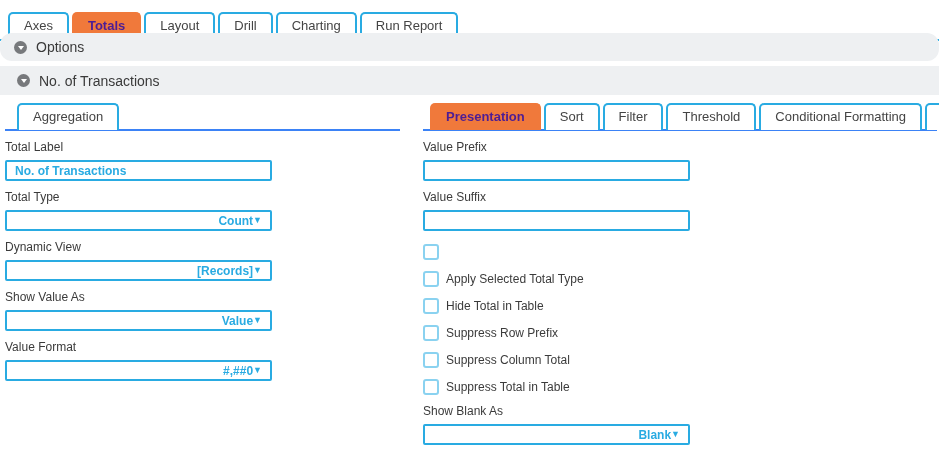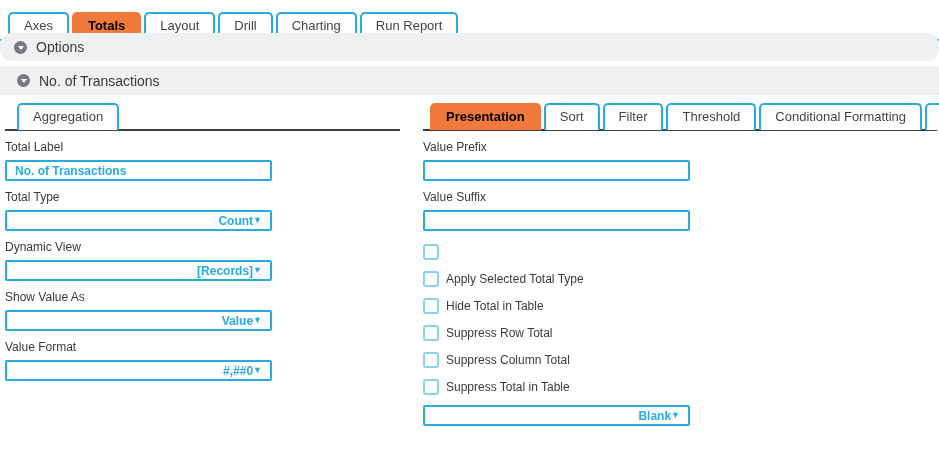--- a/index.html
+++ b/index.html
@@ -3,33 +3,33 @@
 <meta charset="utf-8">
 <style>
   * { margin:0; padding:0; box-sizing:border-box; }
   html,body { background:#ffffff; }
   body { font-family:"Liberation Sans", sans-serif; }
   .screen { position:relative; width:939px; height:474px; background:#fff; overflow:hidden; }
 
   
   .main-tabbar { position:absolute; left:0; top:0; width:939px; height:41px; border-bottom:2px solid #29ABE2; padding-left:8px; display:flex; align-items:flex-end; }
   .tab { height:27px; line-height:24px; padding:0 14px; margin-right:3px; background:#fff; border:2px solid #29ABE2; border-bottom:none; border-radius:5px 5px 0 0; font-size:13px; color:#444; cursor:pointer; white-space:nowrap; }
-  .tab.active { background:#F0793B; border-color:#F0793B; color:#000000; font-weight:bold; }
+  .tab.active { background:#F0793B; border-color:#F0793B; color:#4c1d95; font-weight:bold; }
 
   
   .section-row { position:absolute; left:0; width:939px; background:#EEF0F2; display:flex; align-items:center; }
   .collapse-icon { display:inline-block; width:13px; height:13px; border-radius:50%; background:#77797C; position:relative; flex:0 0 13px; }
   .collapse-icon .tri { position:absolute; left:3.5px; top:5px; width:0; height:0; border-left:3px solid transparent; border-right:3px solid transparent; border-top:4px solid #fff; }
   .section-label { font-size:14px; color:#3a3a3a; margin-left:9px; }
 
   
   .panel { position:absolute; top:103px; }
   .left-panel { left:5px; width:395px; }
   .right-panel { left:423px; width:514px; }
-  .sub-tabbar { width:100%; border-bottom:2px solid #404040; height:28px; display:flex; align-items:center; }
+  .sub-tabbar { width:100%; border-bottom:2px solid #3b82f6; height:28px; display:flex; align-items:center; }
   .left-panel .sub-tabbar { padding-left:12px; }
   .right-panel .sub-tabbar { padding-left:7px; }
 
   
   .field { margin-top:10px; }
   .field-label { font-size:12px; color:#3b3b3b; margin-bottom:6px; line-height:13px; }
   .text-input, .dropdown { width:267px; height:21px; border:2px solid #29ABE2; border-radius:2px; background:#fff; font-family:"Liberation Sans", sans-serif; font-size:12px; font-weight:bold; color:#29ABE2; padding:0 8px; outline:none; display:block; }
   .dropdown { display:flex; align-items:center; justify-content:flex-end; cursor:pointer; }
   .dd-value { font-size:12px; font-weight:bold; color:#29ABE2; }
   .caret-icon { font-size:9px; color:#29ABE2; line-height:1; }
@@ -137,33 +137,34 @@
       <div class="checkbox-row">
         <span class="checkbox-box"></span>
         <span class="checkbox-label">Apply Selected Total Type</span>
       </div>
       <div class="checkbox-row">
         <span class="checkbox-box"></span>
         <span class="checkbox-label">Hide Total in Table</span>
       </div>
       <div class="checkbox-row">
         <span class="checkbox-box"></span>
-        <span class="checkbox-label">Suppress Row Total</span>
+        <span class="checkbox-label">Suppress Row Prefix</span>
       </div>
       <div class="checkbox-row">
         <span class="checkbox-box"></span>
         <span class="checkbox-label">Suppress Column Total</span>
       </div>
       <div class="checkbox-row">
         <span class="checkbox-box"></span>
         <span class="checkbox-label">Suppress Total in Table</span>
       </div>
     </div>
 
     <div class="field" style="margin-top:3px;">
+      <div class="field-label">Show Blank As</div>
       <div class="dropdown">
         <span class="dd-value">Blank</span>
         <span class="caret-icon">▼</span>
       </div>
     </div>
   </div>
 
 </div>
 
 </body></html>

